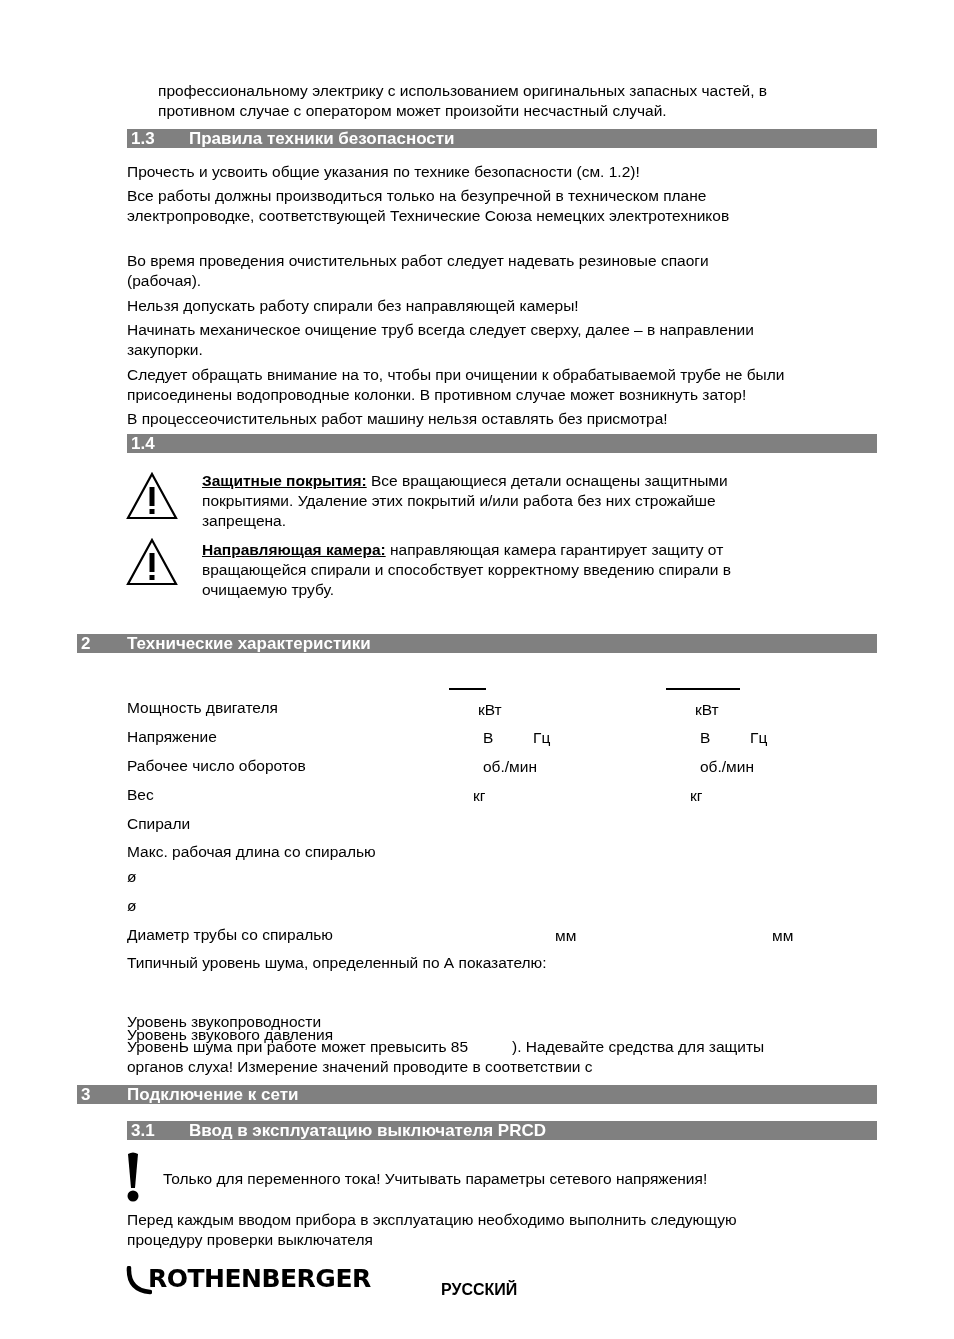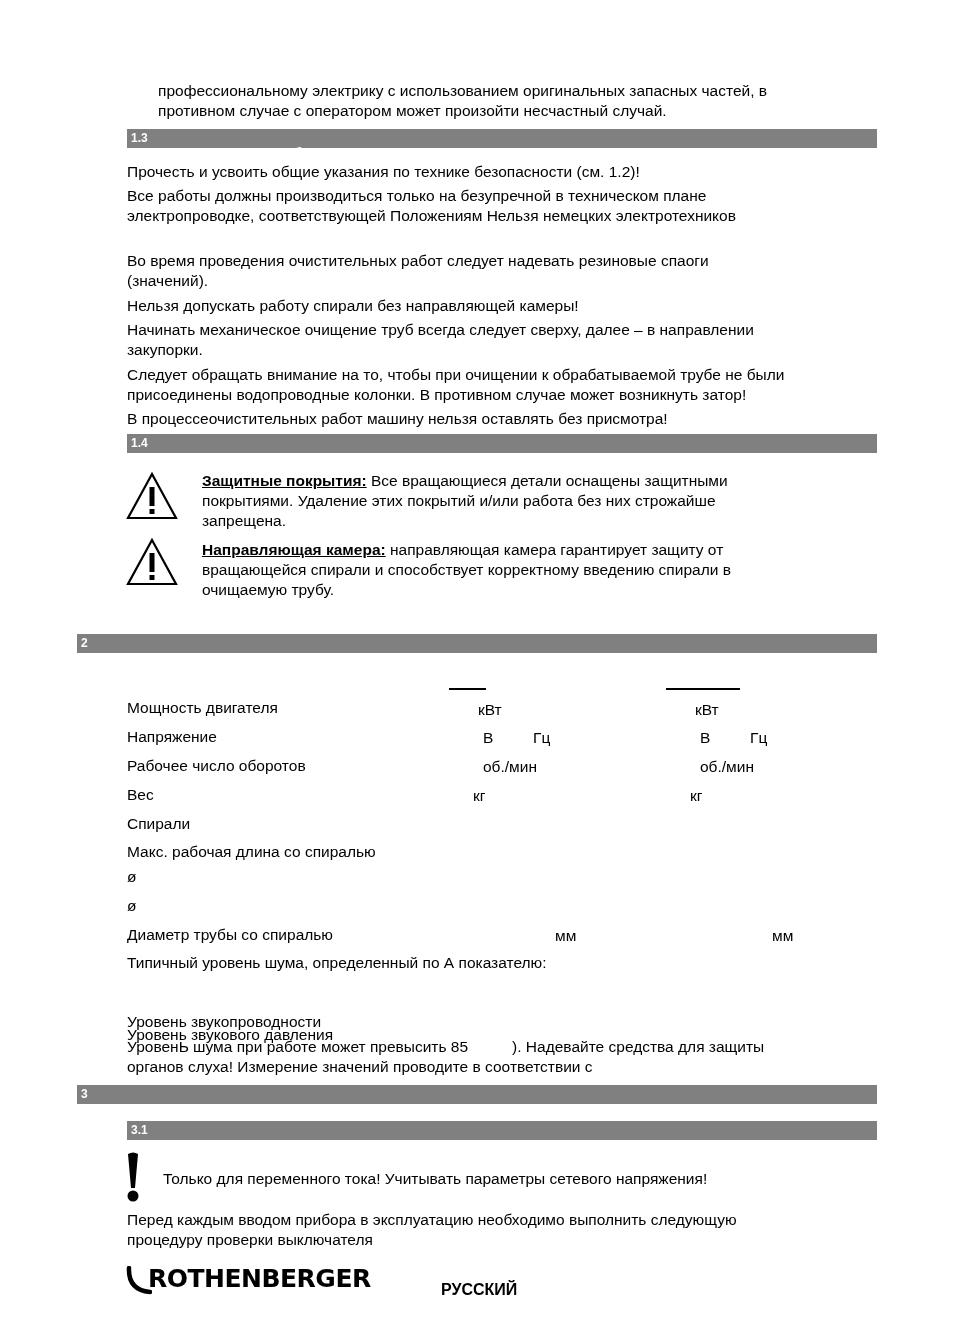--- a/index.html
+++ b/index.html
@@ -4,45 +4,45 @@
 <style>
   html, body { margin: 0; padding: 0; background: #ffffff; }
   body {
     width: 954px; height: 1339px; position: relative; overflow: hidden;
     font-family: "Liberation Sans", sans-serif; font-size: 15.5px; color: #000;
   }
   .abs { position: absolute; white-space: nowrap; }
   .p { position: absolute; left: 127px; line-height: 20px; white-space: nowrap; }
   .bar {
     position: absolute; background: #808080; color: #ffffff;
-    font-weight: bold; font-size: 12px; height: 19px; line-height: 19px;
+    font-weight: bold; font-size: 17px; height: 19px; line-height: 19px;
   }
   .bar .num { position: absolute; left: 4px; top: 0; }
-  .bar .ttl { position: absolute; top: 15px; }
+  .bar .ttl { position: absolute; top: 0; }
   .warn { position: absolute; left: 126px; width: 52px; height: 48px; }
   .u { font-weight: bold; text-decoration: underline; }
   .rule { position: absolute; height: 2px; background: #000; }
   .logo { position: absolute; left: 126px; top: 1262px; height: 36px; }
   .logo-text { position: absolute; left: 22px; top: 2px; font-weight: bold; font-size: 25px; letter-spacing: -0.5px; font-family: "DejaVu Sans", sans-serif; }
 </style>
 </head>
 <body>
 
 <div class="abs" style="left:158px;top:81px;line-height:20px;">профессиональному электрику с использованием оригинальных запасных частей, в</div>
 <div class="abs" style="left:158px;top:101px;line-height:20px;">противном случае с оператором может произойти несчастный случай.</div>
 
 <div class="bar" style="left:127px;top:129px;width:750px;">
   <span class="num">1.3</span>
   <span class="ttl" style="left:62px;">Правила техники безопасности</span>
 </div>
 <div class="p" style="top:162px;">Прочесть и усвоить общие указания по технике безопасности (см. 1.2)!</div>
 <div class="p" style="top:186px;">Все работы должны производиться только  на безупречной в  техническом плане</div>
-<div class="p" style="top:206px;">электропроводке, соответствующей  Положениям Нельзя немецких электротехников</div>
+<div class="p" style="top:206px;">электропроводке, соответствующей  Технические Союза немецких электротехников</div>
 <div class="p" style="top:251px;">Во время проведения очистительных работ следует надевать резиновые спаоги</div>
-<div class="p" style="top:271px;">(значений).</div>
+<div class="p" style="top:271px;">(рабочая).</div>
 <div class="p" style="top:296px;">Нельзя допускать работу спирали без направляющей камеры!</div>
 <div class="p" style="top:320px;">Начинать механическое очищение труб всегда следует  сверху, далее – в направлении</div>
 <div class="p" style="top:340px;">закупорки.</div>
 <div class="p" style="top:365px;">Следует обращать внимание на то, чтобы при очищении к обрабатываемой трубе не были</div>
 <div class="p" style="top:385px;">присоединены водопроводные колонки. В противном случае может возникнуть затор!</div>
 <div class="p" style="top:409px;">В процессеочистительных работ машину нельзя оставлять без присмотра!</div>
 
 <div class="bar" style="left:127px;top:434px;width:750px;">
   <span class="num">1.4</span>
 </div>

